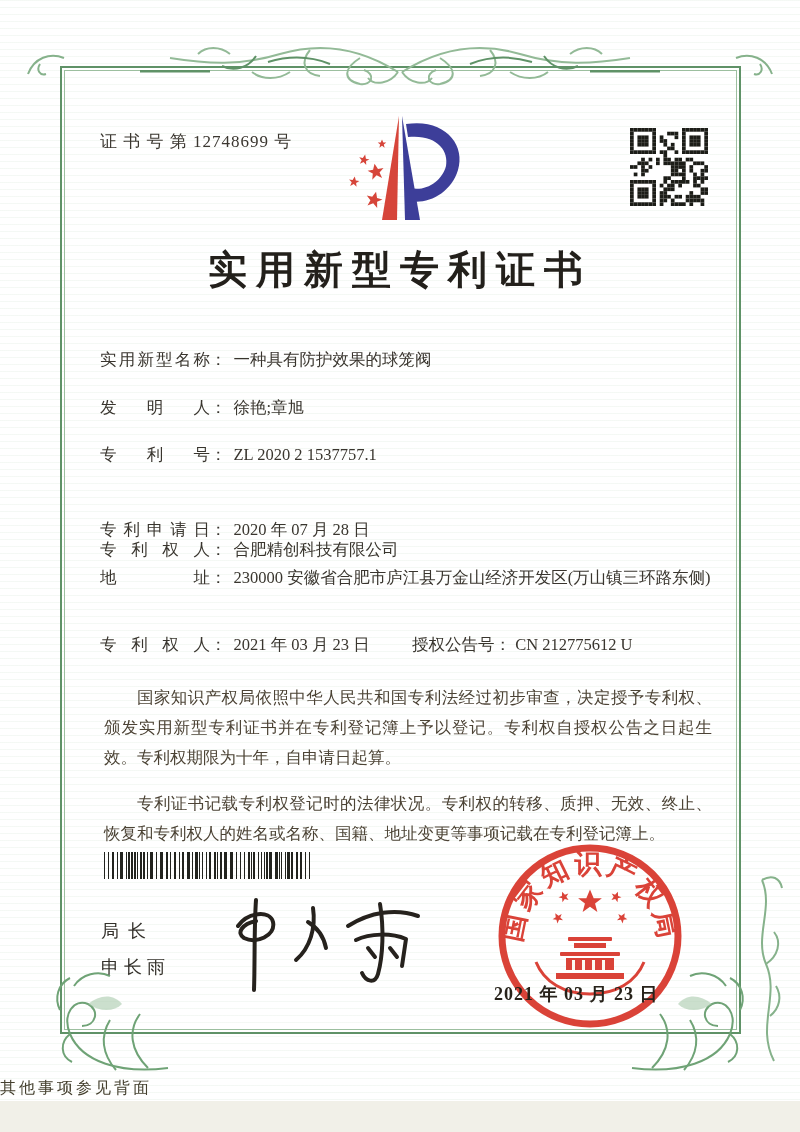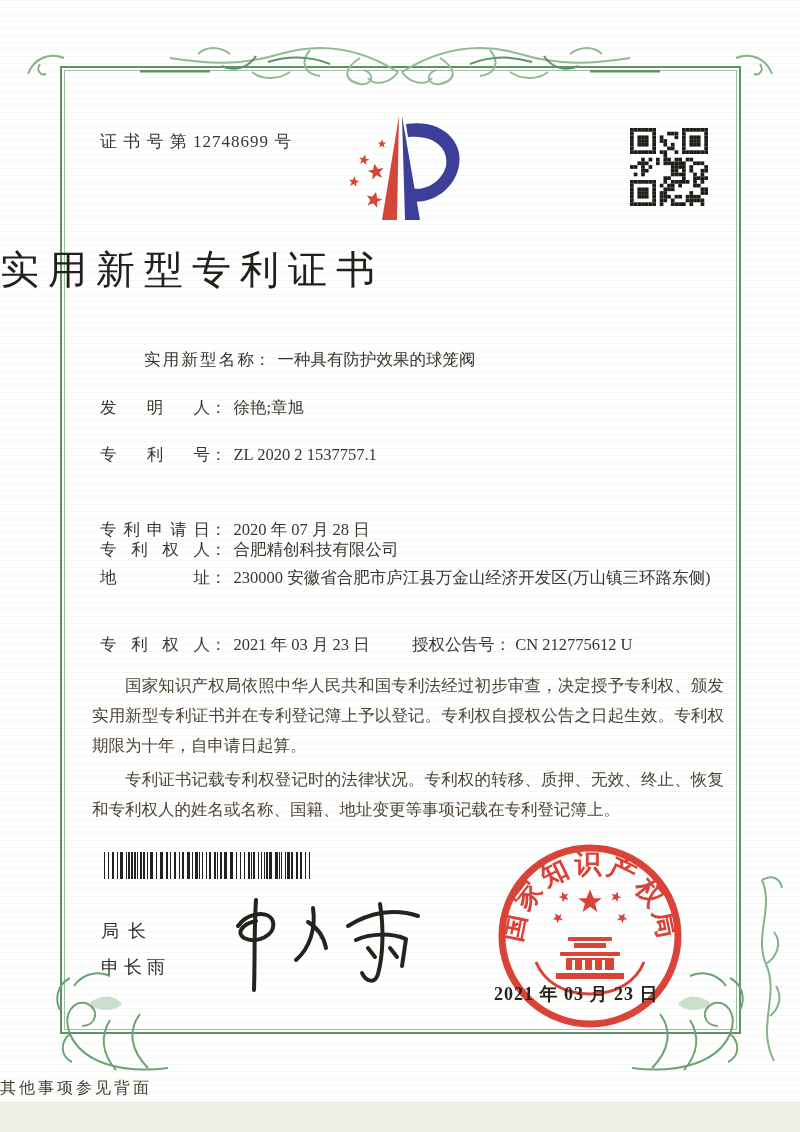--- a/index.html
+++ b/index.html
@@ -26,39 +26,39 @@
     border:2.5px solid #5f9267;
   }
   .frame-inner{
     position:absolute;inset:2px;border:1px solid #9cbf9f;
   }
   .abs{position:absolute;}
   .cert-no{
     left:100px;top:130px;font-size:17px;color:#3a362f;letter-spacing:1px;
   }
   .title{
-    left:0;right:0;top:243px;text-align:left;
-    font-size:39px;font-weight:normal;color:#23201b;letter-spacing:9px;
+    left:0;right:0;top:243px;text-align:center;
+    font-size:39px;font-weight:bold;color:#23201b;letter-spacing:9px;
   }
   .field-row{left:100px;width:640px;font-size:16.5px;color:#39352e;line-height:27px;}
   .field-label{
     display:inline-block;width:110px;vertical-align:top;
     text-align:justify;text-align-last:justify;
   }
   .field-colon{display:inline-block;vertical-align:top;}
   .field-value{display:inline-block;vertical-align:top;margin-left:7px;max-width:505px;}
-  .r1{top:346px;margin-left:44px;} .r2{top:394px;} .r3{top:441px;} .r4{top:516px;}
+  .r1{top:346px;} .r2{top:394px;} .r3{top:441px;} .r4{top:516px;}
   .r5{top:536px;} .r6{top:564px;} .r7{top:631px;}
   .grant-no-group{position:absolute;left:312px;top:0;white-space:nowrap;}
   .body-text{
     left:88px;width:640px;top:667px;
     font-size:16.5px;line-height:30px;color:#4c4335;
     text-align:justify;
   }
-  .body-text p{margin:4px;text-indent:2em;font-family:Liberation Serif, serif;}
+  .body-text p{margin:16px;text-indent:2em;font-family:Liberation Serif, serif;}
   .sig-title{left:101px;top:919px;font-size:18px;letter-spacing:9px;color:#33302a;}
   .sig-name{left:101px;top:955px;font-size:18px;letter-spacing:5px;color:#33302a;}
   .page-num{left:0;right:0;top:1030px;text-align:center;font-size:15px;color:#3a362f;letter-spacing:2px;}
   .back-note{left:0;right:0;top:1078px;text-align:left;font-size:16px;color:#45402f;letter-spacing:3px;}
   .seal-date{
     left:494px;top:982px;font-size:18px;color:#27221a;letter-spacing:1px;font-weight:bold;
   }
   .seal-wrap{left:496px;top:842px;width:188px;height:188px;opacity:0.93;}
   svg{display:block;}
 </style>

